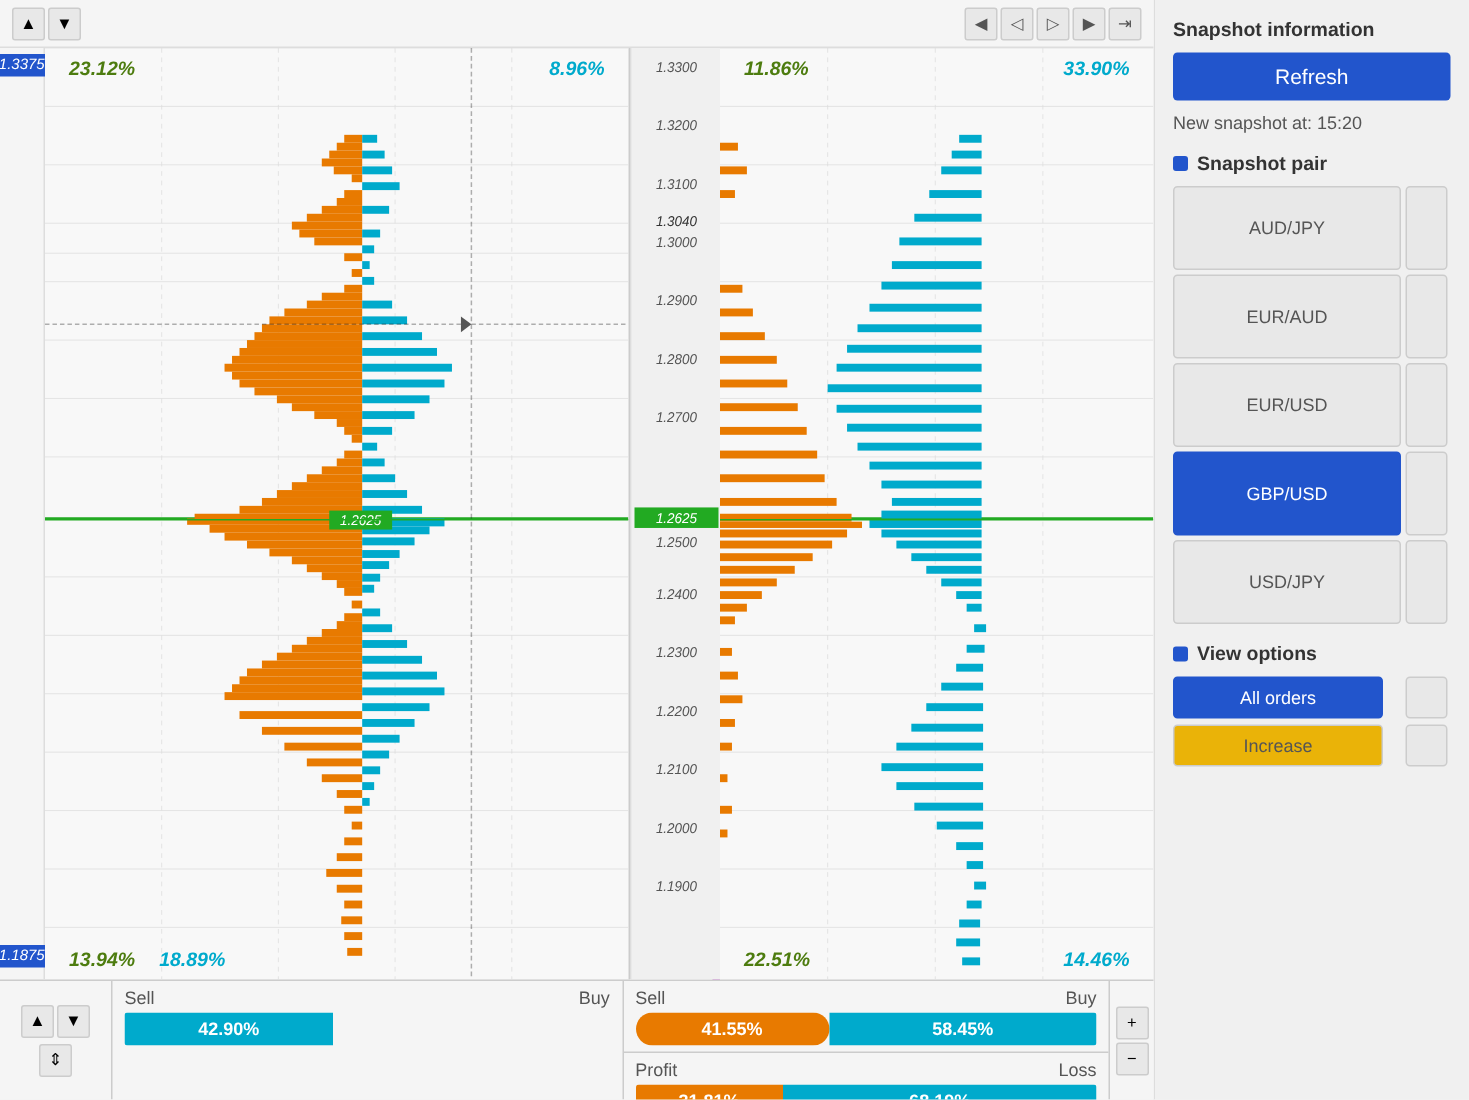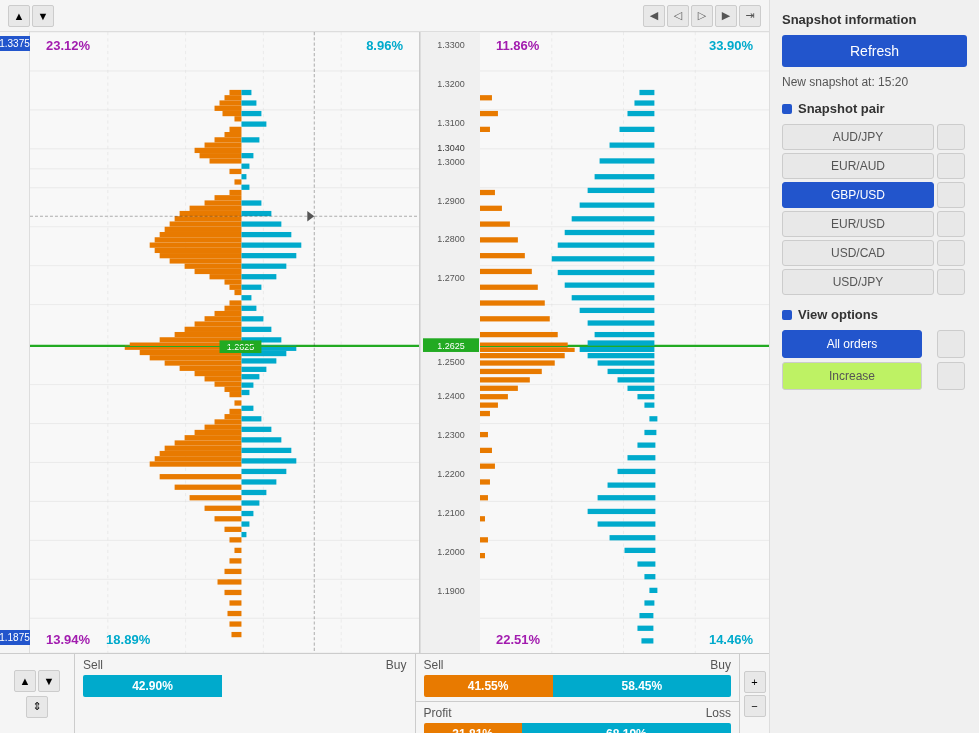--- a/index.html
+++ b/index.html
@@ -48,21 +48,21 @@
       flex: 1;
       position: relative;
     }
 
     .pct-label {
       font-size: 13px;
       font-weight: bold;
       padding: 2px 8px;
     }
 
-    .pct-orange { color: #a21caf; }
+    .pct-orange { color: #4d7c0f; }
     .pct-blue { color: #00aacc; }
 
     
     .bottom-section {
       display: flex;
       height: 80px;
       border-top: 1px solid #ccc;
       background: #f5f5f5;
     }
 
@@ -179,21 +179,21 @@
 
     .currency-grid {
       display: grid;
       grid-template-columns: 1fr 30px;
       gap: 3px;
     }
 
     .currency-btn {
       background: #e8e8e8;
       border: 1px solid #ccc;
-      padding: 5px 8px;
+      padding: 20px 8px;
       font-size: 12px;
       color: #555;
       cursor: pointer;
       border-radius: 3px;
       text-align: center;
     }
 
     .currency-btn.active {
       background: #2255cc;
       color: white;
@@ -207,21 +207,21 @@
       width: 28px;
     }
 
     .view-options-section {
       display: flex;
       flex-direction: column;
       gap: 4px;
     }
 
     .view-btn {
-      background: #bef264;
+      background: #eab308;
       border: 1px solid #ccc;
       padding: 6px 0;
       font-size: 12px;
       cursor: pointer;
       border-radius: 3px;
       text-align: center;
       color: #555;
     }
 
     .view-btn.active {
@@ -243,20 +243,21 @@
       background: #f0f0f0;
       border-left: 1px solid #ddd;
       border-right: 5px solid #a21caf;
     }
 
     .chart-wrapper {
       display: flex;
       flex: 1;
       overflow: hidden;
       position: relative;
+      font-style: italic;
     }
 
     .left-nav {
       display: flex;
       flex-direction: column;
       align-items: center;
       padding: 4px;
       gap: 4px;
       border-right: 1px solid #ddd;
       width: 30px;
@@ -651,21 +652,21 @@
     </div>
 
     <div style="flex:1; display:flex; flex-direction:column;">
 
       <div class="sell-buy-bar" style="border-bottom:1px solid #ccc;">
         <div class="sb-labels">
           <span>Sell</span>
           <span>Buy</span>
         </div>
         <div class="sb-bar">
-          <div class="bar-orange" style="width:42%;">41.55%</div>
+          <div class="bar-orange" style="width:42%;border-radius:11px;">41.55%</div>
           <div class="bar-teal" style="width:58%;">58.45%</div>
         </div>
       </div>
 
       <div class="sell-buy-bar">
         <div class="sb-labels">
           <span>Profit</span>
           <span>Loss</span>
         </div>
         <div class="sb-bar">
@@ -697,29 +698,25 @@
   <div style="display:flex; flex-direction:column; gap:3px;">
     <div class="currency-grid">
       <button class="currency-btn">AUD/JPY</button>
       <div class="side-indicator"></div>
     </div>
     <div class="currency-grid">
       <button class="currency-btn">EUR/AUD</button>
       <div class="side-indicator"></div>
     </div>
     <div class="currency-grid">
-      <button class="currency-btn active">GBP/USD</button>
-      <div class="side-indicator"></div>
-    </div>
-    <div class="currency-grid">
       <button class="currency-btn">EUR/USD</button>
       <div class="side-indicator"></div>
     </div>
     <div class="currency-grid">
-      <button class="currency-btn">USD/CAD</button>
+      <button class="currency-btn active">GBP/USD</button>
       <div class="side-indicator"></div>
     </div>
     <div class="currency-grid">
       <button class="currency-btn">USD/JPY</button>
       <div class="side-indicator"></div>
     </div>
   </div>
 
   <div class="section-label">
     <span>View options</span>

